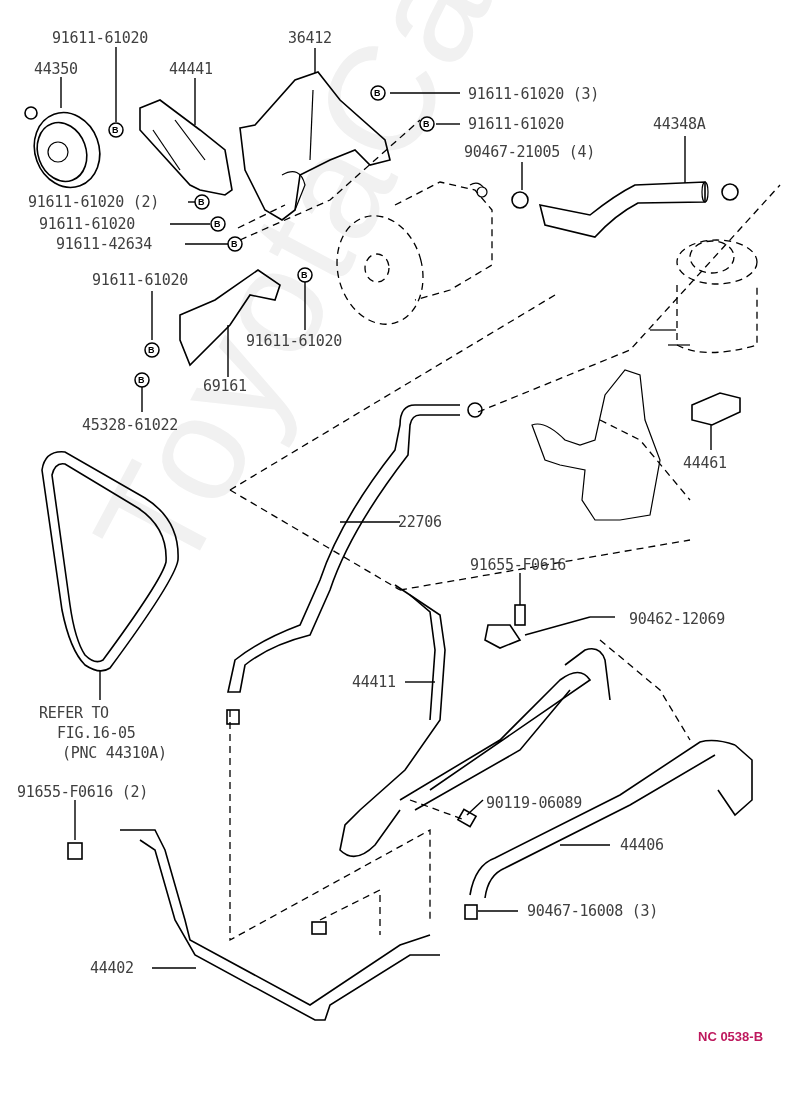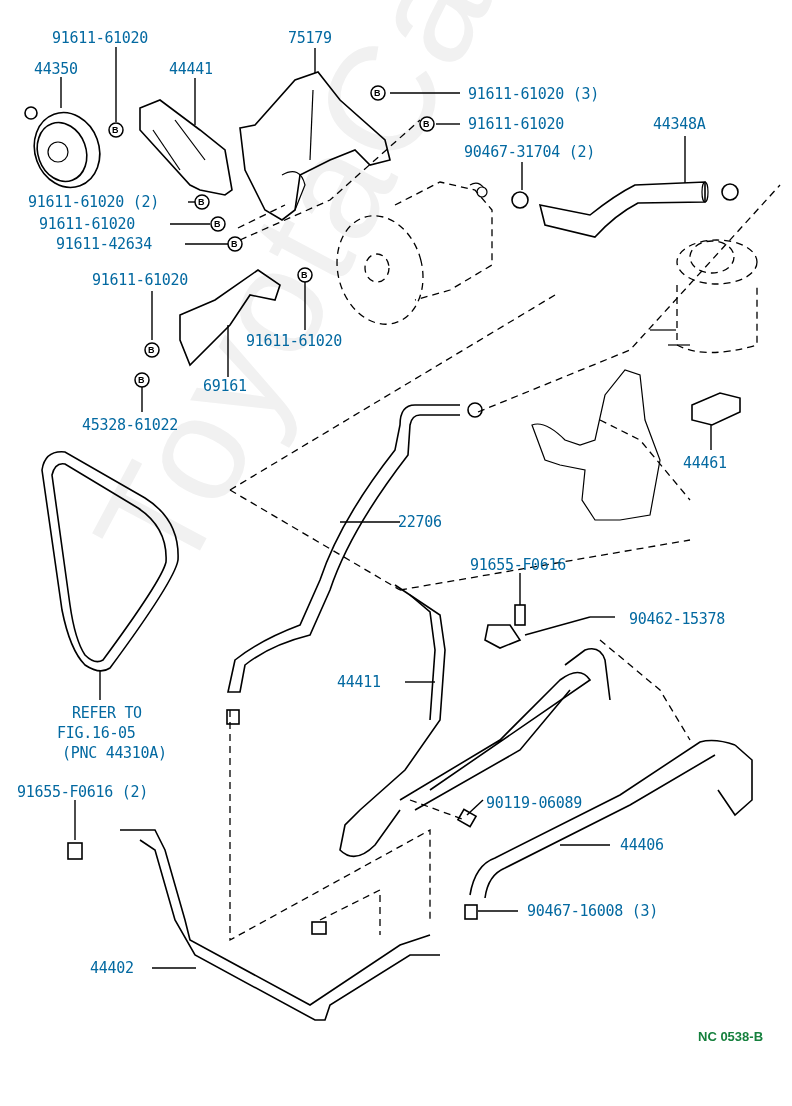--- a/index.html
+++ b/index.html
@@ -6,23 +6,23 @@
   body { width: 792px; height: 1106px; overflow: hidden; position: relative; }
   #diagram { position: absolute; left: 0; top: 0; width: 792px; height: 1106px; }
   .watermark {
     position: absolute; left: 60px; top: 520px;
     font-family: "Liberation Sans", sans-serif; font-size: 150px; font-weight: normal;
     color: #f1f1f1; transform: rotate(-62deg); transform-origin: left top;
     white-space: nowrap; letter-spacing: 4px; pointer-events: none;
   }
   .lbl {
     position: absolute; font-family: "DejaVu Sans Mono", "Liberation Mono", monospace;
-    font-size: 15px; color: #0369a1; white-space: nowrap; line-height: 16px; letter-spacing: -0.3px;
+    font-size: 15px; color: #404040; white-space: nowrap; line-height: 16px; letter-spacing: -0.3px;
   }
-  .code { position: absolute; font-family: "Liberation Sans", sans-serif; font-weight: bold; font-size: 13px; color: #15803d; padding-left: 8px; }
+  .code { position: absolute; font-family: "Liberation Sans", sans-serif; font-weight: bold; font-size: 13px; color: #be185d; padding-left: 8px; }
   svg .ln { stroke: #000; stroke-width: 1.6; fill: none; }
   svg .th { stroke: #000; stroke-width: 1.2; fill: none; }
   svg .ds { stroke: #000; stroke-width: 1.3; fill: none; stroke-dasharray: 7 5; }
   svg .lead { stroke: #000; stroke-width: 1.4; fill: none; }
   svg .bolt circle { fill: #fff; stroke: #000; stroke-width: 1.5; }
   svg .bolt text { font-family: "Liberation Sans", sans-serif; font-size: 9px; font-weight: bold; }
 </style>
 </head>
 <body>
 
@@ -188,38 +188,38 @@
     <rect class="ln" x="460" y="812" width="14" height="12" transform="rotate(30 467 818)"></rect>
     <rect class="ln" x="465" y="905" width="12" height="14"></rect>
     <rect class="ln" x="312" y="922" width="14" height="12"></rect>
     <path class="ln" d="M488 625 L510 625 L520 640 L500 648 L485 640 Z"></path>
   </g>
 </svg>
 
 <div class="lbl" style="left:52px;top:30px">91611-61020</div>
 <div class="lbl" style="left:34px;top:61px">44350</div>
 <div class="lbl" style="left:169px;top:61px">44441</div>
-<div class="lbl" style="left:288px;top:30px">75179</div>
+<div class="lbl" style="left:288px;top:30px">36412</div>
 <div class="lbl" style="left:468px;top:86px">91611-61020 (3)</div>
 <div class="lbl" style="left:468px;top:116px">91611-61020</div>
-<div class="lbl" style="left:464px;top:144px">90467-31704 (2)</div>
+<div class="lbl" style="left:464px;top:144px">90467-21005 (4)</div>
 <div class="lbl" style="left:653px;top:116px">44348A</div>
 <div class="lbl" style="left:28px;top:194px">91611-61020 (2)</div>
 <div class="lbl" style="left:39px;top:216px">91611-61020</div>
 <div class="lbl" style="left:56px;top:236px">91611-42634</div>
 <div class="lbl" style="left:92px;top:272px">91611-61020</div>
 <div class="lbl" style="left:246px;top:333px">91611-61020</div>
 <div class="lbl" style="left:203px;top:378px">69161</div>
 <div class="lbl" style="left:82px;top:417px">45328-61022</div>
 <div class="lbl" style="left:683px;top:455px">44461</div>
 <div class="lbl" style="left:398px;top:514px">22706</div>
 <div class="lbl" style="left:470px;top:557px">91655-F0616</div>
-<div class="lbl" style="left:629px;top:611px">90462-15378</div>
-<div class="lbl" style="left:337px;top:674px">44411</div>
-<div class="lbl" style="left:72px;top:705px">REFER TO</div>
+<div class="lbl" style="left:629px;top:611px">90462-12069</div>
+<div class="lbl" style="left:352px;top:674px">44411</div>
+<div class="lbl" style="left:39px;top:705px">REFER TO</div>
 <div class="lbl" style="left:57px;top:725px">FIG.16-05</div>
 <div class="lbl" style="left:62px;top:745px">(PNC 44310A)</div>
 <div class="lbl" style="left:17px;top:784px">91655-F0616 (2)</div>
 <div class="lbl" style="left:486px;top:795px">90119-06089</div>
 <div class="lbl" style="left:620px;top:837px">44406</div>
 <div class="lbl" style="left:527px;top:903px">90467-16008 (3)</div>
 <div class="lbl" style="left:90px;top:960px">44402</div>
 <div class="code" style="left:690px;top:1029px">NC 0538-B</div>
 
 </body></html>

